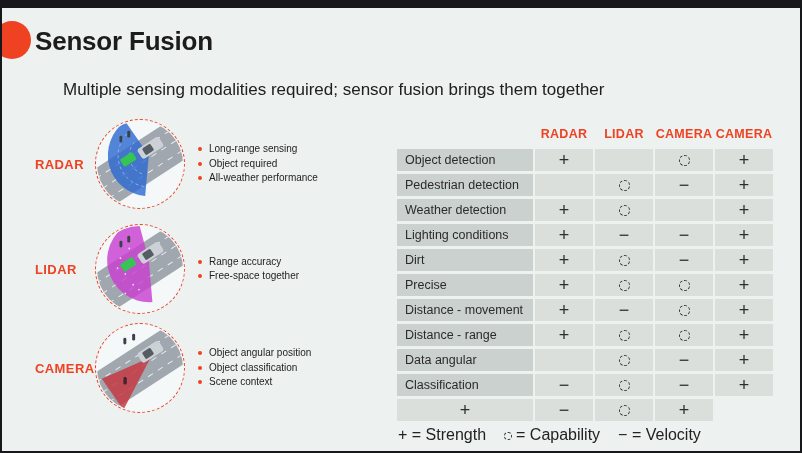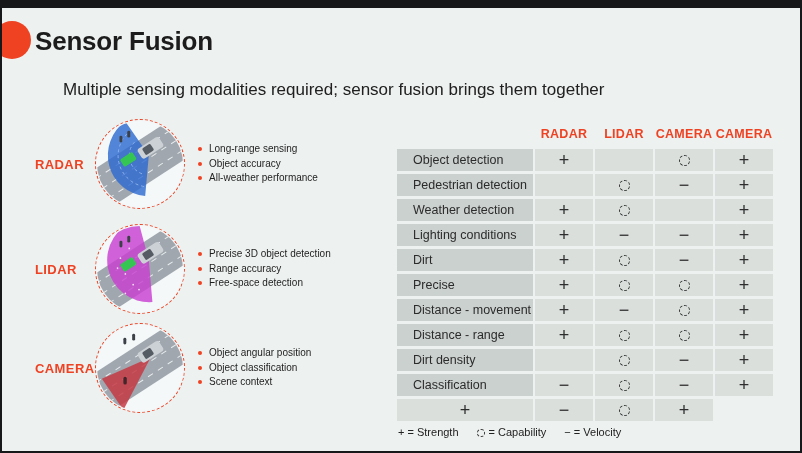--- a/index.html
+++ b/index.html
@@ -19,28 +19,28 @@
   .scene{width:90px;height:90px;flex:0 0 90px;border-radius:50%;border:1.3px dashed var(--accent);overflow:hidden;background:#f2f6f7;}
   .scene svg{display:block;width:100%;height:100%;}
   .bullets{list-style:none;margin-left:12px;}
   .bullets li{position:relative;padding-left:12px;font-size:10px;line-height:14.5px;color:#1e1e1e;}
   .bullets li::before{content:"";position:absolute;left:1px;top:5px;width:4px;height:4px;border-radius:50%;background:var(--accent);}
 
   .ctable{position:absolute;left:395px;top:116px;display:grid;
     grid-template-columns:136px 58px 58px 58px 58px;grid-auto-rows:22px;gap:3px 2px;}
   .ctable .th{height:20px;display:flex;align-items:center;justify-content:center;
     font-size:12.5px;font-weight:bold;color:var(--accent);letter-spacing:0.3px;background:transparent;}
-  .ctable .rl{background:var(--label_cell);font-size:12.5px;color:#2b2b2b;line-height:22px;padding-left:16px;
+  .ctable .rl{background:var(--label_cell);font-size:12.5px;color:#2b2b2b;line-height:22px;padding-left:8px;
     white-space:nowrap;overflow:hidden;}
   .ctable .vc{background:var(--value_cell);display:flex;align-items:center;justify-content:center;
     font-size:18px;color:var(--sym);}
   .osym{display:inline-block;width:11px;height:11px;border:1.2px dashed #3a3a3a;border-radius:50%;}
   .osym.lg{width:8px;height:8px;border-width:1px;margin:0 1px -1px 0;}
 
-  .legend{position:absolute;left:396px;top:418px;display:flex;gap:18px;font-size:11px;color:#222;}
+  .legend{position:absolute;left:396px;top:418px;display:flex;gap:18px;font-size:16px;color:#222;}
   .legend .lg-item{display:flex;align-items:center;gap:3px;white-space:nowrap;}
 </style>
 </head>
 <body>
 
 <div class="frame">
   <div class="slide">
 
     <div class="accent-dot"></div>
     <h1 class="title">Sensor Fusion</h1>
@@ -71,21 +71,21 @@
               <rect x="50" y="31" width="26" height="12" rx="3" fill="#ccd1d6"></rect>
               <rect x="55" y="33" width="10" height="8" rx="1.5" fill="#565c63"></rect>
             </g>
             <rect x="24" y="16" width="3" height="7" rx="1.5" fill="#3c4148"></rect>
             <rect x="32" y="11" width="3" height="7" rx="1.5" fill="#3c4148"></rect>
           </g>
         </svg>
       </div>
       <ul class="bullets">
         <li>Long-range sensing</li>
-        <li>Object accuracy</li>
+        <li>Object required</li>
         <li>All-weather performance</li>
       </ul>
     </div>
 
     <div class="sensor-group" style="top:215px">
       <div class="sensor-label">LIDAR</div>
       <div class="scene">
         <svg viewBox="0 0 90 90">
           <defs>
               <clipPath id="c2">
@@ -115,23 +115,22 @@
               <rect x="30" y="30" width="15" height="9" rx="1.5" fill="#35c553"></rect>
               <rect x="50" y="31" width="26" height="12" rx="3" fill="#ccd1d6"></rect>
               <rect x="55" y="33" width="10" height="8" rx="1.5" fill="#565c63"></rect>
             </g>
             <rect x="24" y="16" width="3" height="7" rx="1.5" fill="#3c4148"></rect>
             <rect x="32" y="11" width="3" height="7" rx="1.5" fill="#3c4148"></rect>
           </g>
         </svg>
       </div>
       <ul class="bullets">
-        <li>Precise 3D object detection</li>
         <li>Range accuracy</li>
-        <li>Free-space detection</li>
+        <li>Free-space together</li>
       </ul>
     </div>
 
     <div class="sensor-group" style="top:314px">
       <div class="sensor-label">CAMERA</div>
       <div class="scene">
         <svg viewBox="0 0 90 90">
           <defs>
               <clipPath id="c3">
                 <circle cx="45" cy="45" r="44"></circle>
@@ -220,21 +219,21 @@
         <div class="vc">+</div>
         <div class="rl">Distance - range</div>
         <div class="vc">+</div>
         <div class="vc">
           <span class="osym"></span>
         </div>
         <div class="vc">
           <span class="osym"></span>
         </div>
         <div class="vc">+</div>
-        <div class="rl">Dirt density</div>
+        <div class="rl">Data angular</div>
         <div class="vc"></div>
         <div class="vc">
           <span class="osym"></span>
         </div>
         <div class="vc">−</div>
         <div class="vc">+</div>
         <div class="rl">Classification</div>
         <div class="vc">−</div>
         <div class="vc">
           <span class="osym"></span>

